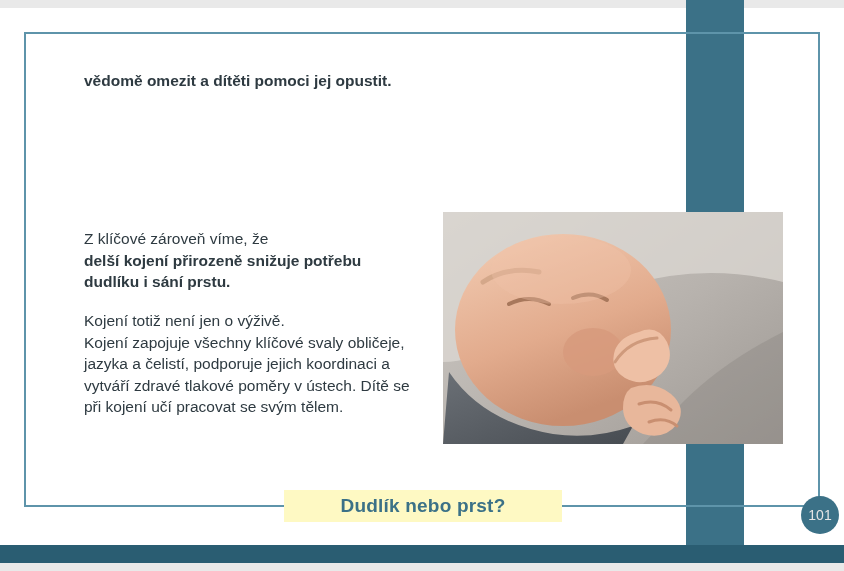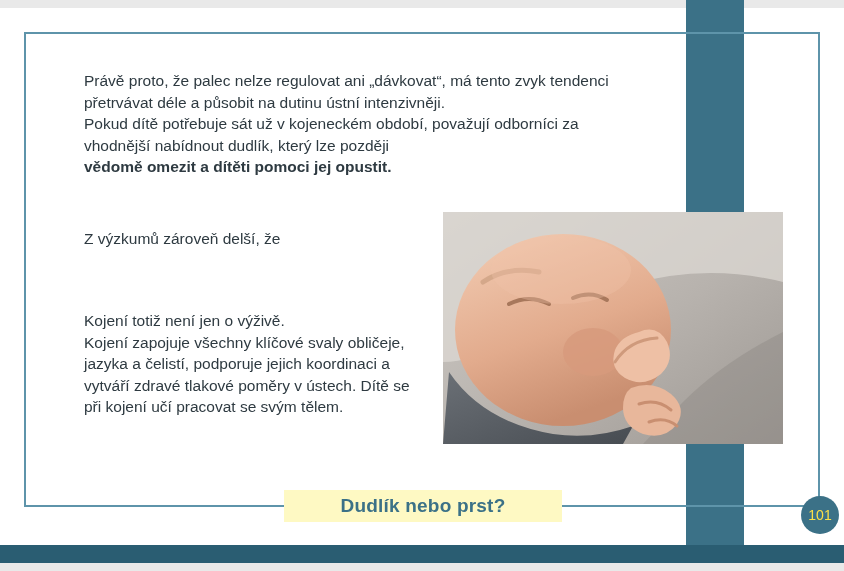--- a/index.html
+++ b/index.html
@@ -164,21 +164,21 @@
 
   
   .page-badge {
     position: absolute;
     left: 801px;
     top: 496px;
     width: 38px;
     height: 38px;
     border-radius: 50%;
     background: #3b7187;
-    color: #fde047;
+    color: #e5e5e5;
     font-size: 14px;
     display: flex;
     align-items: center;
     justify-content: center;
   }
 </style>
 </head>
 <body>
 
 <div class="slide">
@@ -186,27 +186,26 @@
   <div class="top-strip"></div>
   <div class="vertical-band"></div>
 
   <div class="frame-top"></div>
   <div class="frame-left"></div>
   <div class="frame-right"></div>
   <div class="frame-bottom-left"></div>
   <div class="frame-bottom-right"></div>
 
   <div class="content">
-    <p class="para">Právě proto, že palec nelze regulovat ani „dávkovat“, má tento zvyk tendenci přetrvávat déle a působit na dutinu ústní intenzivněji.
-Pokud dítě potřebuje sát už v kojeneckém období, považují odborníci za vhodnější nabídnout dudlík, který lze později</p>
     <p class="para bold">vědomě omezit a dítěti pomoci jej opustit.</p>
   </div>
 
   <div class="block2">
-    <p class="para">Z výzkumů zároveň delší, že</p>
+    <p class="para">Z klíčové zároveň víme, že</p>
+    <p class="para bold">delší kojení přirozeně snižuje potřebu dudlíku i sání prstu.</p>
   </div>
 
   <div class="block3">
     <p class="para"><span>Kojení totiž není jen o výživě.
 Kojení zapojuje všechny klíčové svaly obličeje, jazyka a čelistí, podporuje jejich koordinaci a vytváří </span><span class="inline-b">zdravé tlakové poměry v ústech.</span><span> Dítě se při kojení učí pracovat se svým tělem.</span></p>
   </div>
 
   <div class="photo">
     <svg width="340" height="232" viewBox="0 0 340 232" xmlns="http://www.w3.org/2000/svg" aria-hidden="true">
       <defs>

